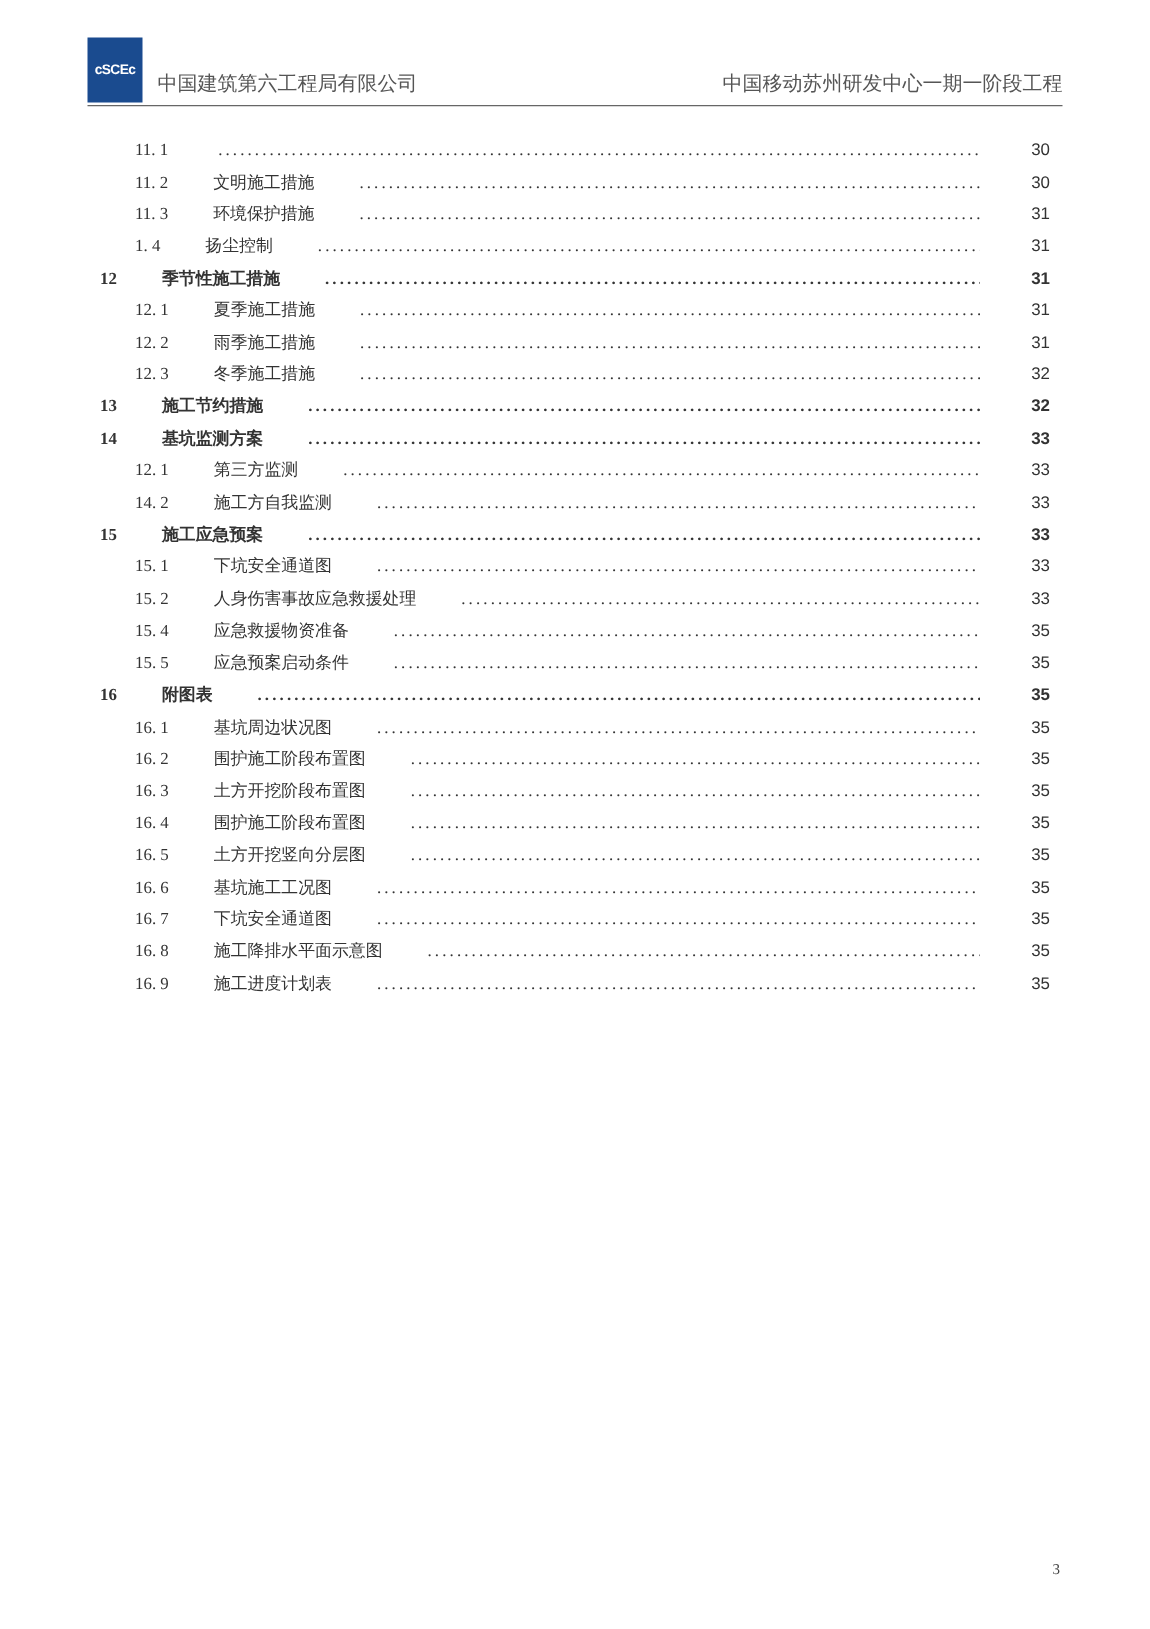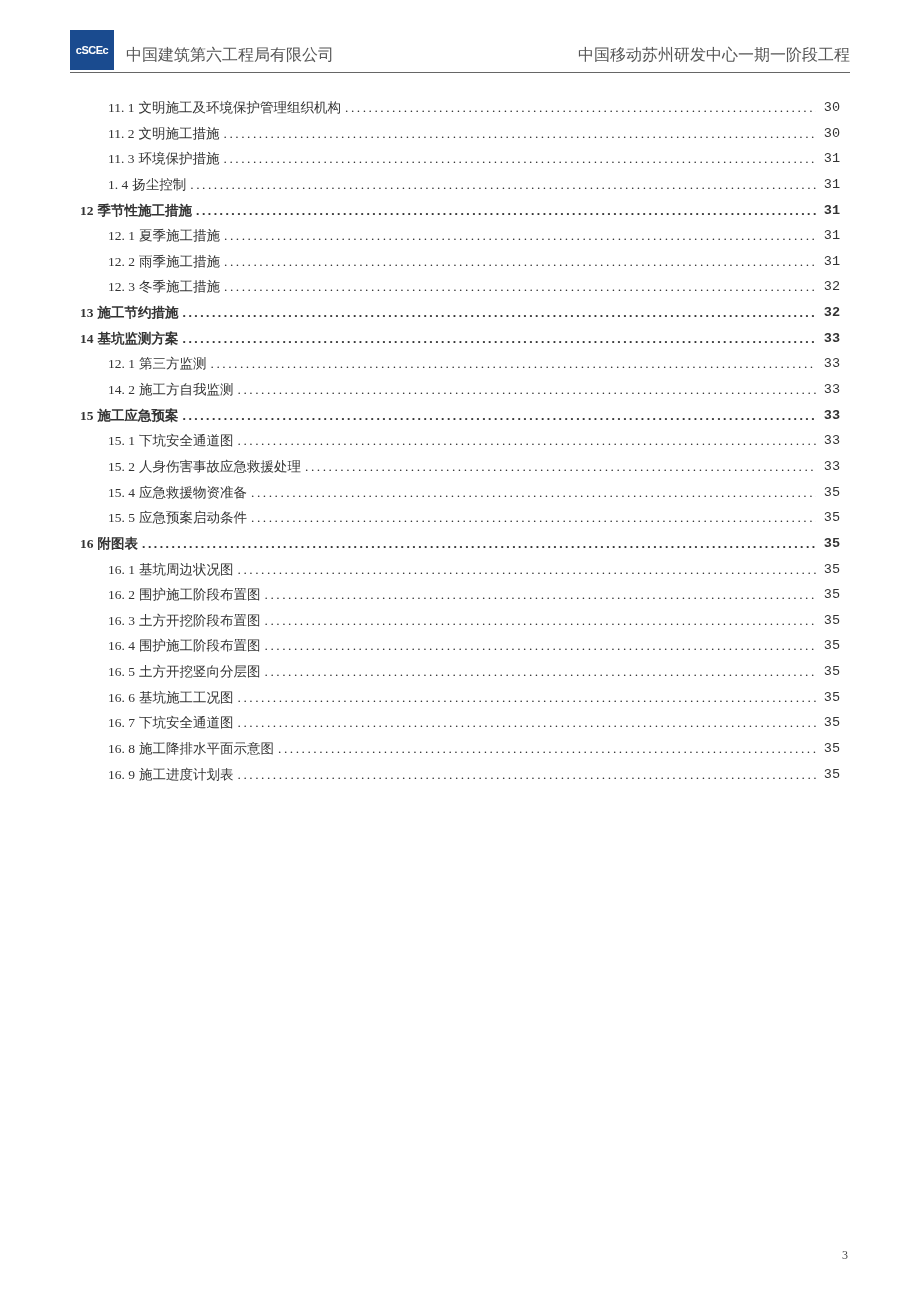--- a/index.html
+++ b/index.html
@@ -22,21 +22,21 @@
       padding-bottom: 2px;
       margin-bottom: 18px;
     }
     .header-left {
       display: flex;
       align-items: flex-end;
       gap: 12px;
     }
     .logo {
       width: 44px;
-      height: 40px;
+      height: 52px;
       background: #1a4b8f;
       display: flex;
       align-items: center;
       justify-content: center;
     }
     .logo-inner {
       color: #fff;
       font-family: Arial, sans-serif;
       font-weight: bold;
       font-size: 11px;
@@ -57,20 +57,21 @@
     .toc {
       padding: 4px 10px 0 10px;
     }
     .toc-row {
       display: flex;
       align-items: center;
       font-size: 13.5px;
       line-height: 1.9;
       white-space: nowrap;
       color: #333;
+      gap: 32px;
     }
     .toc-row.level1 {
       font-weight: bold;
       padding-left: 0;
     }
     .toc-row.level2 {
       padding-left: 28px;
       font-weight: normal;
     }
     .toc-num {
@@ -85,21 +86,21 @@
       overflow: hidden;
       letter-spacing: 2.5px;
       font-family: "SimSun", serif;
       color: #333;
       margin: 0 4px;
     }
     .toc-dots::after {
       content: "............................................................................................................................................";
     }
     .toc-page {
-      font-family: Liberation Mono, monospace;
+      font-family: Liberation Sans, sans-serif;
       min-width: 20px;
       text-align: right;
     }
     .page-number {
       position: absolute;
       bottom: 40px;
       right: 72px;
       font-size: 12px;
       color: #444;
       font-family: "SimSun", serif;
@@ -116,21 +117,20 @@
         <span class="logo-inner">cSCEc</span>
       </div>
       <div class="company">中国建筑第六工程局有限公司</div>
     </div>
     <div class="project">中国移动苏州研发中心一期一阶段工程</div>
   </div>
 
   <div class="toc" id="toc">
       <div class="toc-row level2">
         <span class="toc-num">11. 1</span>
-        <span class="toc-title">文明施工及环境保护管理组织机构</span>
         <span class="toc-dots"></span>
         <span class="toc-page">30</span>
       </div>
       <div class="toc-row level2">
         <span class="toc-num">11. 2</span>
         <span class="toc-title">文明施工措施</span>
         <span class="toc-dots"></span>
         <span class="toc-page">30</span>
       </div>
       <div class="toc-row level2">

